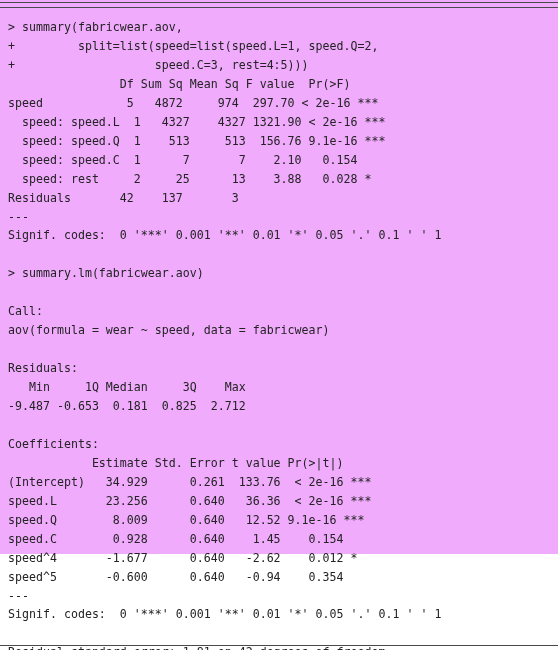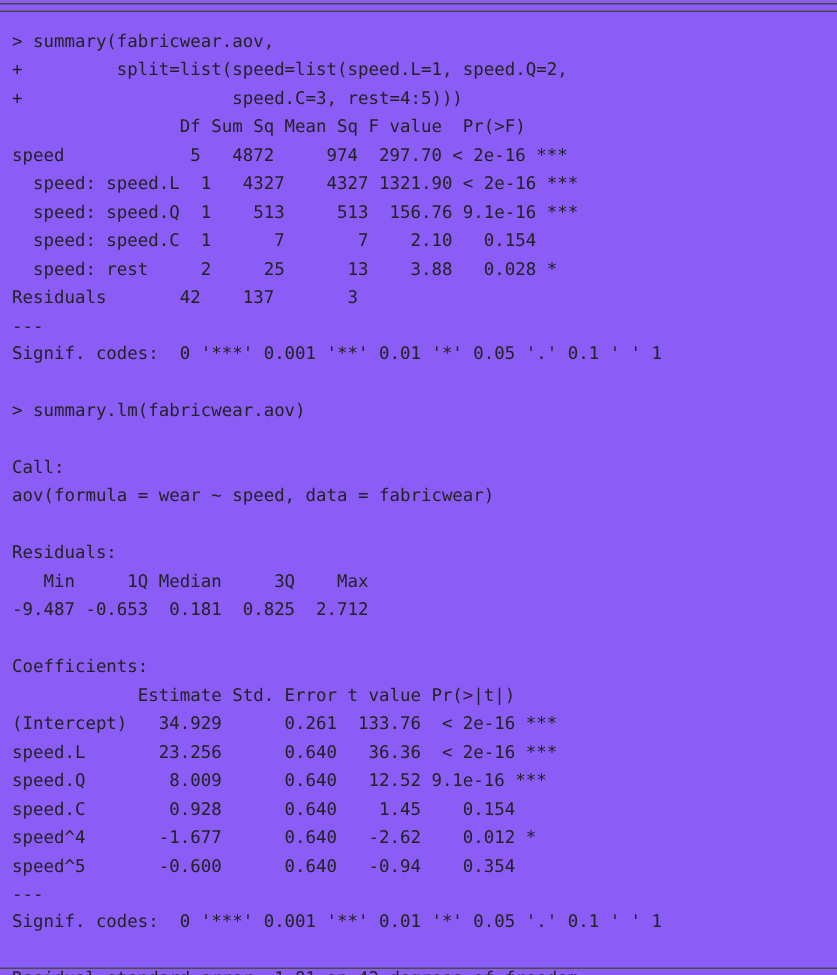--- a/index.html
+++ b/index.html
@@ -10,22 +10,22 @@
   }
   body {
     width: 558px;
     height: 650px;
     overflow: hidden;
     font-family: "DejaVu Sans Mono", "Liberation Mono", monospace;
   }
   .sheet {
     position: relative;
     width: 558px;
-    height: 650px;
-    background: #8b5cf6;
+    height: 554px;
+    background: #f0abfc;
     box-sizing: border-box;
   }
   .rule {
     position: absolute;
     left: 0;
     width: 558px;
     background: #4a4a4a;
   }
   .rule-top-a { top: 2px;  height: 1.4px; }
   .rule-top-b { top: 7px;  height: 1.4px; }

